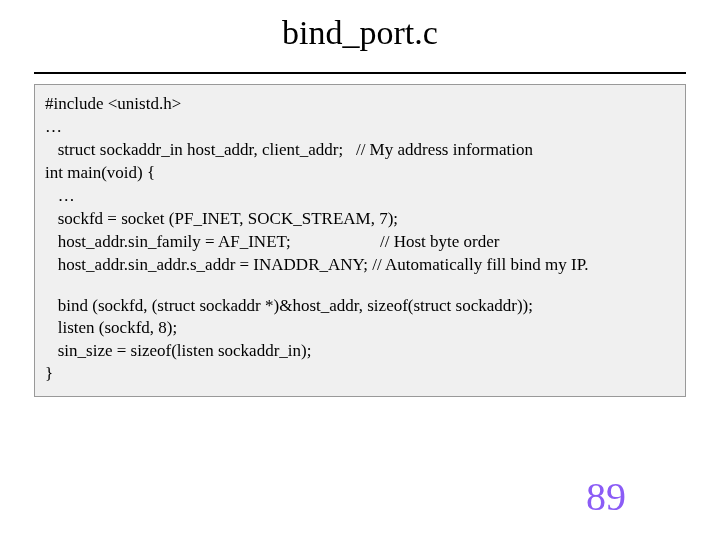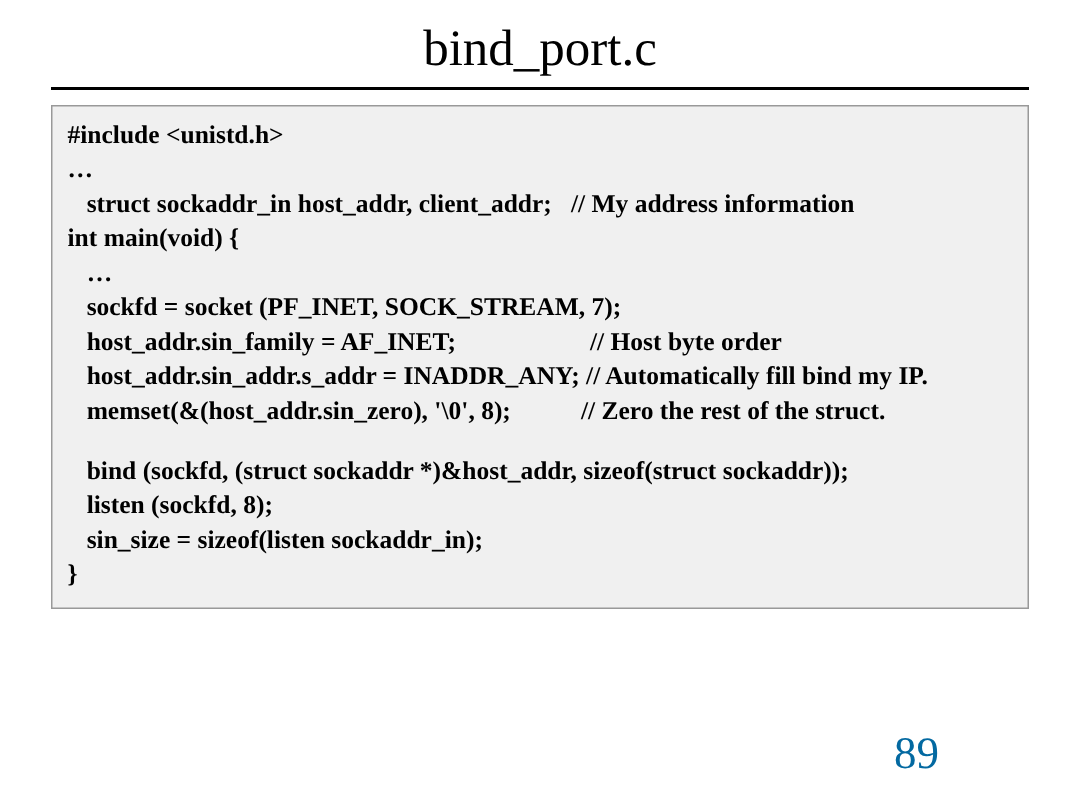--- a/index.html
+++ b/index.html
@@ -16,68 +16,66 @@
     width: 720px;
     height: 540px;
     position: relative;
   }
   .title {
     text-align: center;
     font-size: 34px;
     font-weight: normal;
     color: #000;
     padding-top: 14px;
-    padding-bottom: 6px;
+    padding-bottom: 20px;
   }
   .hr {
     border: none;
     border-top: 2px solid #000;
     margin: 0 34px 0 34px;
   }
   .codebox {
     margin: 10px 34px 0 34px;
     background: #f0f0f0;
     border: 1px solid #999;
     padding: 8px 10px 10px 10px;
     font-family: Georgia, "Times New Roman", serif;
     font-size: 17px;
     line-height: 1.35;
     color: #000;
   }
   .codebox .line {
     white-space: pre;
-    font-weight: bold;
   }
   .pagenum {
     position: absolute;
     right: 94px;
     bottom: 20px;
-    font-size: 30px;
-    color: #0369a1;
+    font-size: 40px;
+    color: #8b5cf6;
   }
   .gap {
     height: 18px;
   }
 </style>
 </head>
 <body>
 
 <div class="slide">
   <div class="title">bind_port.c</div>
   <hr class="hr">
   <div class="codebox">
     <div class="line">#include &lt;unistd.h&gt;</div>
     <div class="line">…</div>
     <div class="line">   struct sockaddr_in host_addr, client_addr;   // My address information</div>
     <div class="line">int main(void) {</div>
     <div class="line">   …</div>
     <div class="line">   sockfd = socket (PF_INET, SOCK_STREAM, 7);</div>
     <div class="line">   host_addr.sin_family = AF_INET;                     // Host byte order</div>
     <div class="line">   host_addr.sin_addr.s_addr = INADDR_ANY; // Automatically fill bind my IP.</div>
-    <div class="line">   memset(&amp;(host_addr.sin_zero), '\0', 8);           // Zero the rest of the struct.</div>
     <div class="gap"></div>
     <div class="line">   bind (sockfd, (struct sockaddr *)&amp;host_addr, sizeof(struct sockaddr));</div>
     <div class="line">   listen (sockfd, 8);</div>
     <div class="line">   sin_size = sizeof(listen sockaddr_in);</div>
     <div class="line">}</div>
   </div>
   <div class="pagenum">89</div>
 </div>
 
 </body></html>

